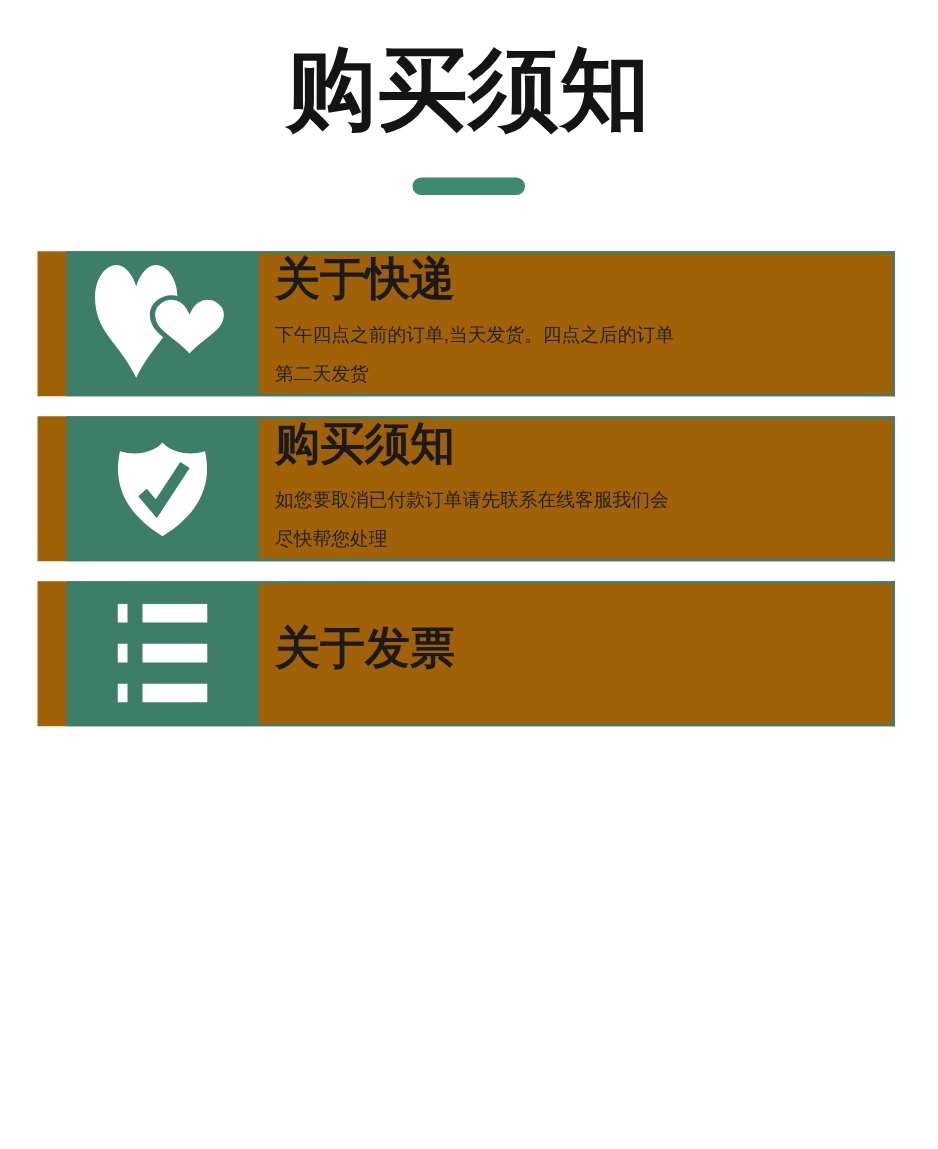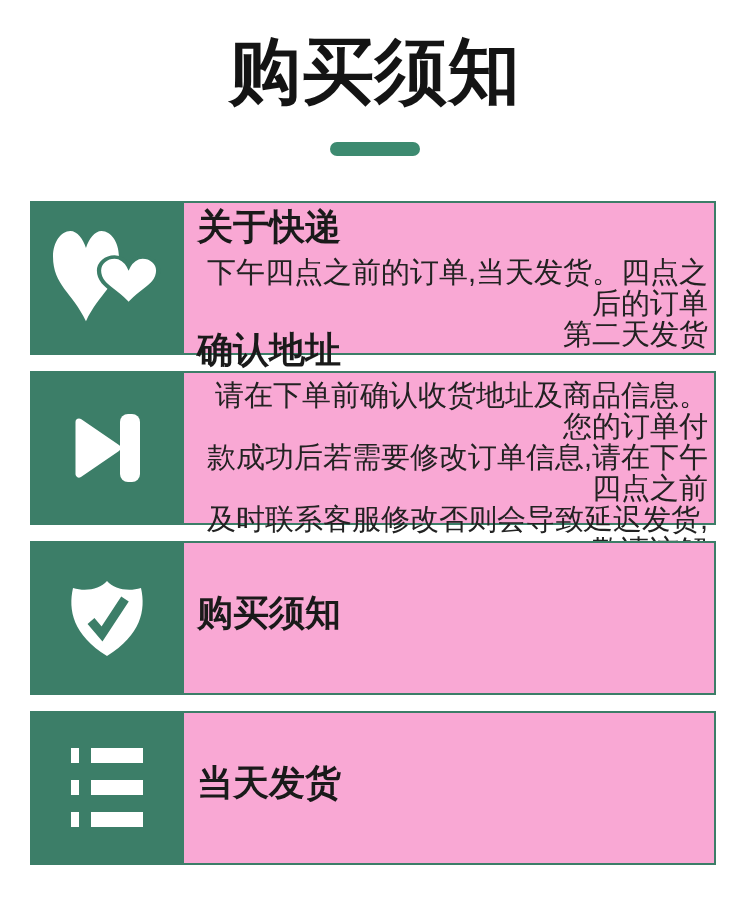--- a/index.html
+++ b/index.html
@@ -36,22 +36,23 @@
     margin: 30px auto 0 auto;
   }
   .cards {
     margin: 45px 34px 0 30px;
     display: flex;
     flex-direction: column;
     gap: 16px;
   }
   .card {
     display: flex;
-    height: 154px;
-    background: #f9a8d4;
+    height: 116px;
+    background: #a16207;
+    padding-left: 23px;
   }
   .icon-block {
     flex: 0 0 154px;
     width: 154px;
     background: #3c7e68;
     display: flex;
     align-items: center;
     justify-content: center;
   }
   .content {
@@ -65,26 +66,25 @@
     min-width: 0;
   }
   .section-title {
     font-size: 36px;
     font-weight: 700;
     color: #1a1a1a;
     margin: 0 0 10px 0;
     line-height: 1.15;
   }
   .section-body {
-    font-size: 29px;
+    font-size: 15px;
     color: #222222;
     margin: 0;
     line-height: 31px;
     white-space: pre-line;
-    text-align: right;
   }
   svg { display: block; }
 </style>
 </head>
 <body>
 
 <div class="page">
 
   <div class="header">
     <h1 class="page-title">购买须知</h1>
@@ -100,57 +100,45 @@
           <path fill="#ffffff" stroke="#3c7e68" stroke-width="2.3" transform="translate(47,27) scale(1.85,1.62)" d="M23.6 0c-3.4 0-6.3 2.7-7.6 5.6C14.7 2.7 11.8 0 8.4 0 3.8 0 0 3.8 0 8.4c0 9.4 9.5 11.9 16 21.2 6.5-9.3 16-11.8 16-21.2C32 3.8 28.2 0 23.6 0z"></path>
         </svg>
       </div>
       <div class="content">
         <h2 class="section-title">关于快递</h2>
         <p class="section-body">下午四点之前的订单,当天发货。四点之后的订单
 第二天发货</p>
       </div>
     </div>
 
-    <div class="card">
-      <div class="icon-block">
-        <svg width="66" height="70" viewBox="0 0 66 70">
-          <polygon points="5,9 43,35 5,61" fill="#ffffff" stroke="#ffffff" stroke-width="7" stroke-linejoin="round"></polygon>
-          <rect x="46" y="1" width="20" height="68" rx="8" fill="#ffffff"></rect>
-        </svg>
-      </div>
-      <div class="content">
-        <h2 class="section-title">确认地址</h2>
-        <p class="section-body">请在下单前确认收货地址及商品信息。您的订单付
-款成功后若需要修改订单信息,请在下午四点之前
-及时联系客服修改否则会导致延迟发货,敬请谅解</p>
-      </div>
-    </div>
 
     <div class="card">
       <div class="icon-block">
         <svg width="86" height="80" viewBox="0 0 86 80">
           <path fill="#ffffff" d="M43 3 C36 11 22 14 9 10 C4 32 9 57 43 78 C77 57 82 32 77 10 C64 14 50 11 43 3 Z"></path>
           <path d="M27 43 L38 56 L61 21" fill="none" stroke="#3c7e68" stroke-width="9"></path>
         </svg>
       </div>
       <div class="content">
         <h2 class="section-title">购买须知</h2>
+        <p class="section-body">如您要取消已付款订单请先联系在线客服我们会
+尽快帮您处理</p>
       </div>
     </div>
 
     <div class="card">
       <div class="icon-block">
         <svg width="72" height="79" viewBox="0 0 72 79">
           <rect x="0" y="0" width="8" height="15" fill="#ffffff"></rect>
           <rect x="20" y="0" width="52" height="15" fill="#ffffff"></rect>
           <rect x="0" y="32" width="8" height="15" fill="#ffffff"></rect>
           <rect x="20" y="32" width="52" height="15" fill="#ffffff"></rect>
           <rect x="0" y="64" width="8" height="15" fill="#ffffff"></rect>
           <rect x="20" y="64" width="52" height="15" fill="#ffffff"></rect>
         </svg>
       </div>
       <div class="content">
-        <h2 class="section-title">当天发货</h2>
+        <h2 class="section-title">关于发票</h2>
       </div>
     </div>
 
   </div>
 </div>
 
 </body></html>

